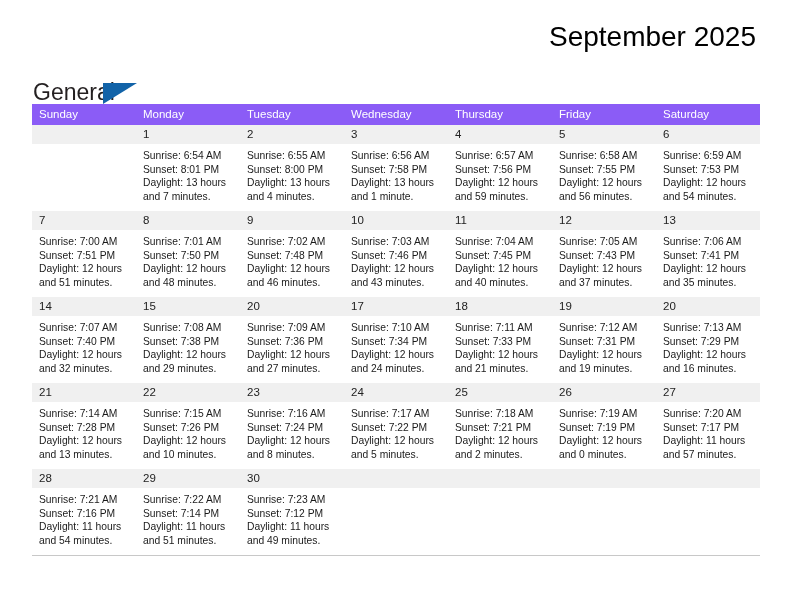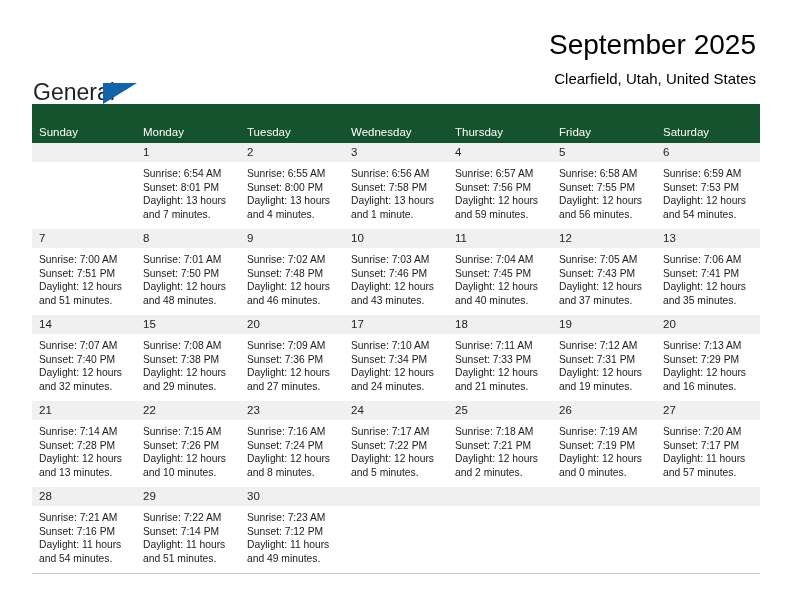--- a/index.html
+++ b/index.html
@@ -65,21 +65,21 @@
     left: 21px;
     top: 24px;
     width: 86px;
     height: 2px;
     background: #1f7fc4;
   }
 
   .title-block {
     position: absolute;
     right: 36px;
-    top: 28px;
+    top: 20px;
     text-align: right;
   }
   .cal-title {
     font-size: 28px;
     color: #000;
     line-height: 34px;
     white-space: nowrap;
   }
   .cal-sub {
     font-size: 15px;
@@ -95,26 +95,26 @@
     left: 32px;
     top: 104px;
     width: 728px;
   }
   table.cal {
     border-collapse: collapse;
     width: 728px;
     table-layout: fixed;
   }
   table.cal th {
-    background: #14532d;
+    background: #8b5cf6;
     color: #ffffff;
     font-size: 11.5px;
     font-weight: normal;
     text-align: left;
-    padding: 22px 0 5px 7px;
+    padding: 4px 0 5px 7px;
     height: 11px;
     border: none;
   }
   table.cal td {
     vertical-align: top;
     padding: 0;
     border: none;
     width: 104px;
   }
   .wk-row > td {
@@ -163,21 +163,20 @@
   <div class="top">
 
     <div class="logo">
       <div class="logo-general">General</div>
       <div class="logo-tri"></div>
       <div class="logo-rule"></div>
     </div>
 
     <div class="title-block">
       <div class="cal-title">September 2025</div>
-      <div class="cal-sub">Clearfield, Utah, United States</div>
     </div>
 
   </div>
 
   <div class="cal-wrap">
     <table class="cal">
       <thead>
         <tr>
           <th>Sunday</th>
           <th>Monday</th>

